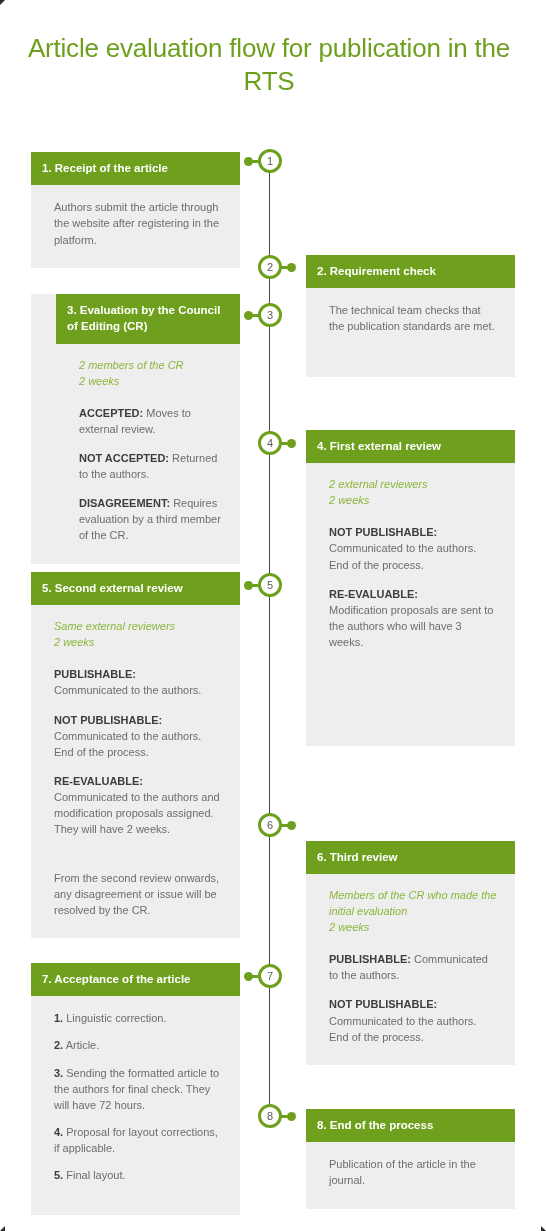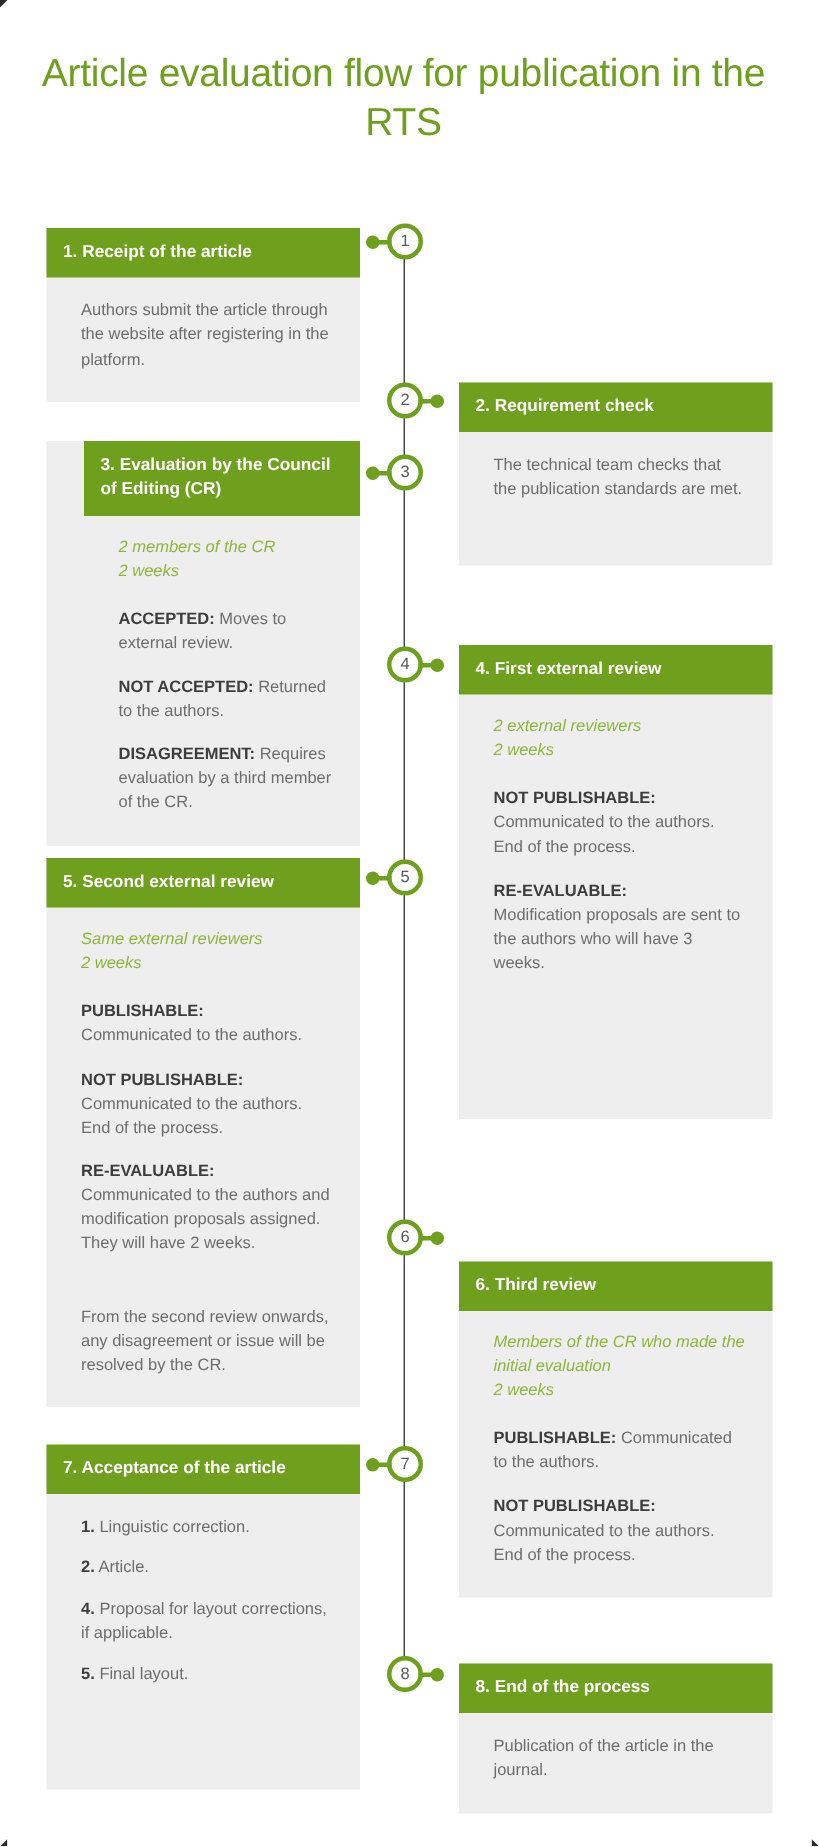--- a/index.html
+++ b/index.html
@@ -193,20 +193,21 @@
         <div class="meta">Members of the CR who made the initial evaluation<br>2 weeks</div>
         <div class="para"><span class="lbl">PUBLISHABLE:</span> <span>Communicated to the authors.</span></div>
         <div class="para"><span class="lbl">NOT PUBLISHABLE:</span><br><span>Communicated to the authors. End of the process.</span></div>
       </div>
     </div>
     <div class="card left" style="top: 963px; min-height: 230px;">
       <div class="card-header">7. Acceptance of the article</div>
       <div class="card-body list">
         <div class="para"><span class="numlbl">1.</span> <span>Linguistic correction.</span></div>
         <div class="para"><span class="numlbl">2.</span> <span>Article.</span></div>
+        <div class="para"><span class="numlbl">3.</span> <span>Sending the formatted article to the authors for final check. They will have 72 hours.</span></div>
         <div class="para"><span class="numlbl">4.</span> <span>Proposal for layout corrections, if applicable.</span></div>
         <div class="para"><span class="numlbl">5.</span> <span>Final layout.</span></div>
       </div>
     </div>
     <div class="card right" style="top: 1109px; min-height: 90px;">
       <div class="card-header">8. End of the process</div>
       <div class="card-body">
         <div class="para"><span>Publication of the article in the journal.</span></div>
       </div>
     </div>

